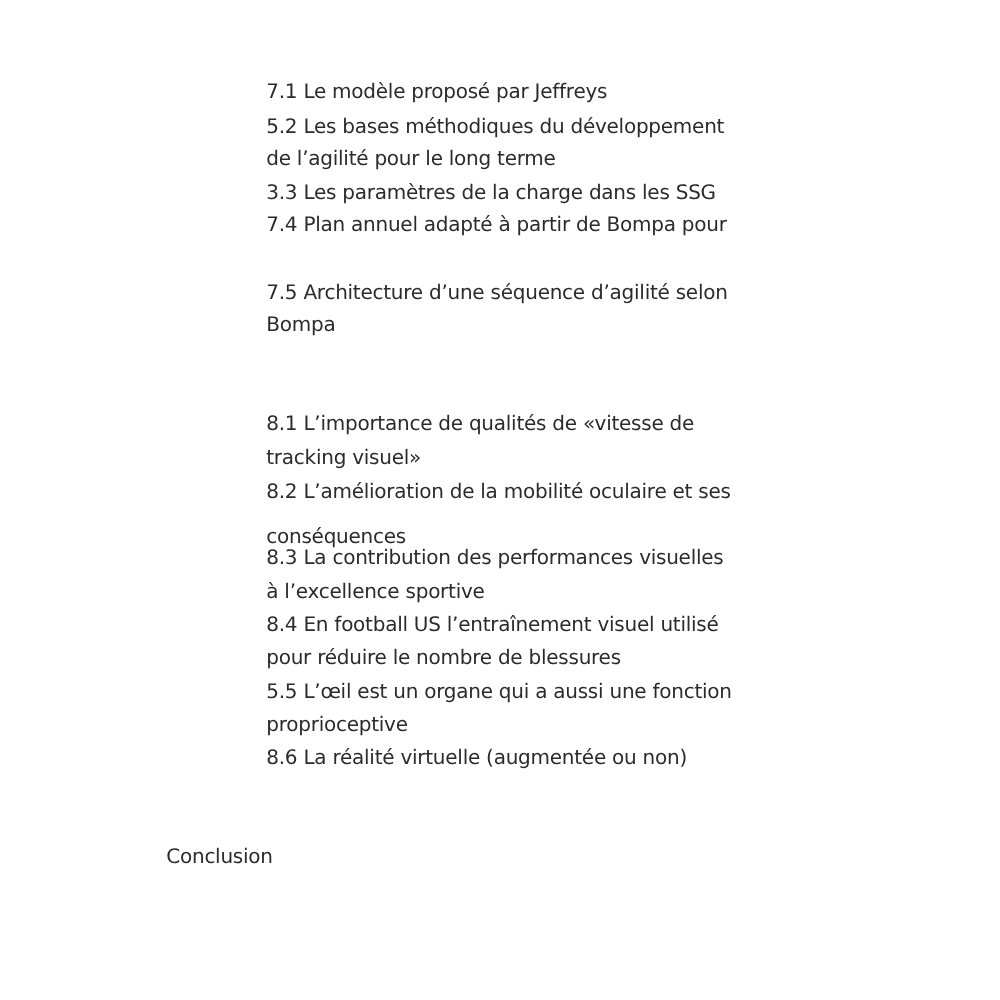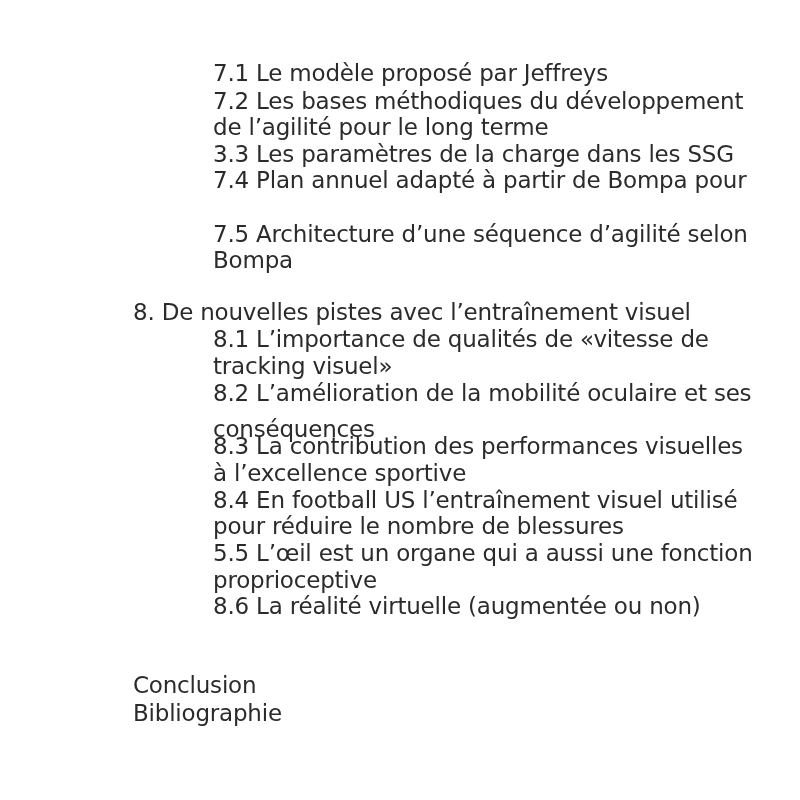--- a/index.html
+++ b/index.html
@@ -17,50 +17,48 @@
     }
     .page {
       position: absolute;
       left: 0;
       top: 0;
       width: 800px;
       height: 800px;
     }
     .line {
       position: absolute;
-      font-size: 23px;
+      font-size: 16px;
       line-height: 26px;
       white-space: nowrap;
       letter-spacing: -0.2px;
     }
     .sub { left: 213px; }
     .top { left: 133px; }
   </style>
 </head>
 <body>
 
 <div class="page">
 
   <div class="line sub" style="top:60px">7.1 Le modèle proposé par Jeffreys</div>
-  <div class="line sub" style="top:88px">7.2 Les bases méthodiques du développement</div>
+  <div class="line sub" style="top:88px">5.2 Les bases méthodiques du développement</div>
   <div class="line sub" style="top:114px">de l’agilité pour le long terme</div>
   <div class="line sub" style="top:141px">3.3 Les paramètres de la charge dans les SSG</div>
   <div class="line sub" style="top:167px">7.4 Plan annuel adapté à partir de Bompa pour</div>
   <div class="line sub" style="top:221px">7.5 Architecture d’une séquence d’agilité selon</div>
   <div class="line sub" style="top:247px">Bompa</div>
 
-  <div class="line top" style="top:299px">8. De nouvelles pistes avec l’entraînement visuel</div>
   <div class="line sub" style="top:326px">8.1 L’importance de qualités de «vitesse de</div>
   <div class="line sub" style="top:353px">tracking visuel»</div>
   <div class="line sub" style="top:380px">8.2 L’amélioration de la mobilité oculaire et ses</div>
   <div class="line sub" style="top:416px">conséquences</div>
   <div class="line sub" style="top:433px">8.3 La contribution des performances visuelles</div>
   <div class="line sub" style="top:460px">à l’excellence sportive</div>
   <div class="line sub" style="top:487px">8.4 En football US l’entraînement visuel utilisé</div>
   <div class="line sub" style="top:513px">pour réduire le nombre de blessures</div>
   <div class="line sub" style="top:540px">5.5 L’œil est un organe qui a aussi une fonction</div>
   <div class="line sub" style="top:567px">proprioceptive</div>
   <div class="line sub" style="top:593px">8.6 La réalité virtuelle (augmentée ou non)</div>
 
   <div class="line top" style="top:672px">Conclusion</div>
-  <div class="line top" style="top:700px">Bibliographie</div>
 
 </div>
 
 </body></html>

